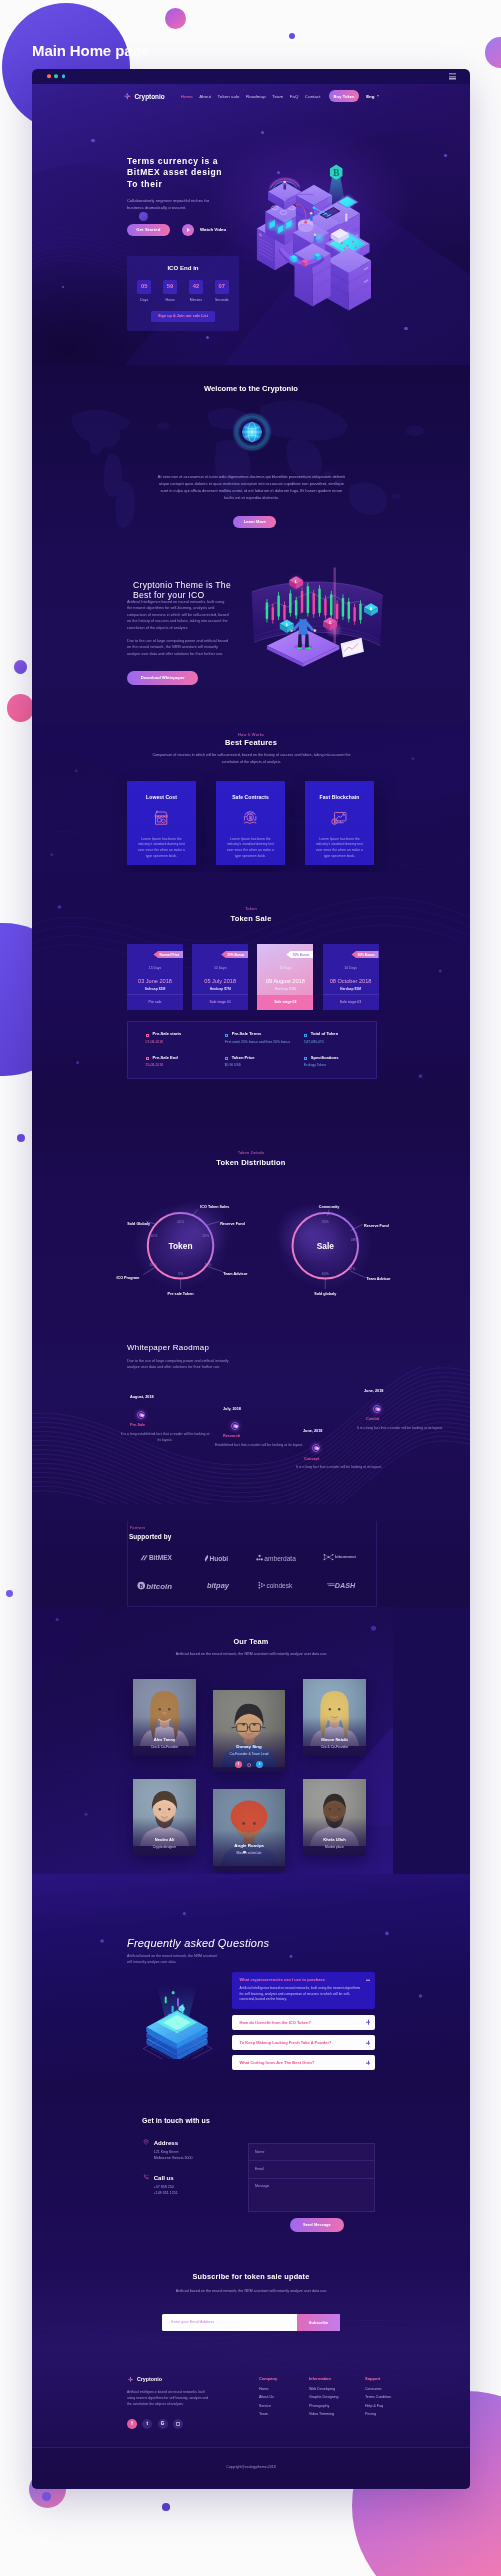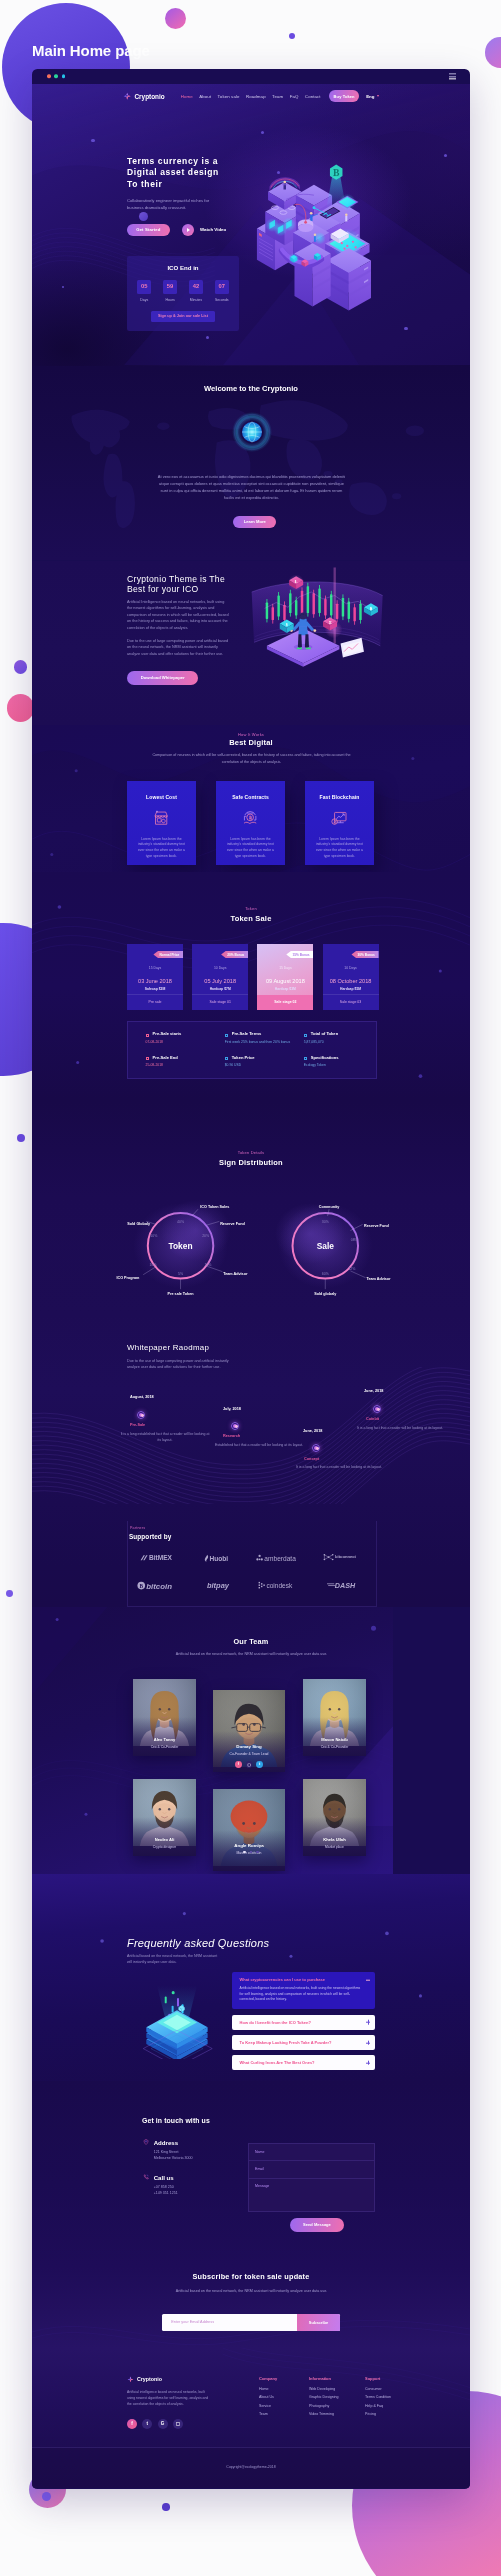--- a/index.html
+++ b/index.html
@@ -88,21 +88,21 @@
   .welcome{position:absolute;left:0;top:282px;width:438px;height:194px;background:linear-gradient(180deg,#150843 0%,#170a48 40%,#1c0c54 100%);overflow:hidden;}
   .world-map{position:absolute;left:17px;top:20px;width:404px;height:149px;opacity:.16;}
   .welcome h2{position:absolute;left:0;top:18.3px;width:438px;font-size:7.6px;}
   .globe{position:absolute;left:200px;top:46px;width:40px;height:40px;}
   .welcome p{position:absolute;left:124px;top:107px;width:191px;margin:0;color:#a49cd2;font-size:4px;line-height:7px;text-align:center;}
   .btn-pill{display:inline-block;background:linear-gradient(100deg,#9d68ef 0%,#f06fb0 100%);color:#fff;font-weight:700;border-radius:762px;text-align:center;}
   .btn-learn{position:absolute;left:201px;top:150px;font-size:4.1px;padding:3.7px 10.7px;white-space:nowrap;}
 
   
   .theme{position:absolute;left:0;top:477px;width:438px;height:164px;background:linear-gradient(180deg,#1c0c54 0%,#1d0d56 55%,#1c0c53 100%);overflow:hidden;}
-  .theme h2{position:absolute;left:95px;top:13px;margin:0;color:#fff;font-size:8.6px;font-weight:400;line-height:10.7px;letter-spacing:0.3px;}
+  .theme h2{position:absolute;left:95px;top:13px;margin:6px;color:#fff;font-size:8.6px;font-weight:400;line-height:10.7px;letter-spacing:0.3px;}
   .theme .tp{position:absolute;left:95px;width:102px;margin:0;color:#9a91c8;font-size:3.8px;line-height:6.6px;}
   .theme .tp1{top:38px;}
   .theme .tp2{top:77px;}
   .btn-wp{position:absolute;left:95px;top:110px;font-size:4.2px;padding:4.6px 13.7px;}
   .theme-ill{position:absolute;left:215px;top:-2.3px;width:145px;height:116px;}
 
   
   .features{position:absolute;left:0;top:641px;width:438px;height:147px;background:linear-gradient(170deg,#190a4f 0%,#1b0b55 50%,#1a0a51 100%);overflow:hidden;}
   .feat-bg{position:absolute;inset:0;opacity:.7;}
   .features .eyebrow{position:absolute;left:0;top:7.6px;width:438px;}
@@ -588,21 +588,21 @@
             <circle cx="74" cy="91" r="2" fill="#e0507f"></circle>
             <path d="M86 70 L106 80" stroke="#2ad3f0" stroke-width="1.2" fill="none"></path>
             <circle cx="86" cy="70" r="2" fill="#2ad3f0"></circle>
             <path d="M46 58 C 58 54, 62 48, 86 52" fill="none" stroke="#7a4fdb" stroke-width="1"></path>
           </svg>
         </div>
 
         <div class="hero-body">
           <h1 class="hero-title">
             <span>Terms currency is a</span><br>
-            <span>Digital asset design</span><br>
+            <span>BitMEX asset design</span><br>
             <span>To their</span>
           </h1>
           <p class="hero-sub">Collaboratively engineer impactful niches for business dramatically crossunit.</p>
           <div class="hero-actions">
             <div class="btn-primary">Get Started</div>
             <div class="watch">
               <span class="play"></span>
               <span class="watch-label">Watch Video</span>
             </div>
           </div>
@@ -827,21 +827,21 @@
           <g fill="#4b35b0" opacity=".75">
               <circle cx="58" cy="60" r="2"></circle>
               <circle cx="500" cy="44" r="2"></circle>
               <circle cx="140" cy="240" r="2"></circle>
               <circle cx="390" cy="252" r="2.5"></circle>
               <circle cx="548" cy="206" r="2"></circle>
               <circle cx="26" cy="170" r="2"></circle>
             </g>
         </svg>
         <div class="eyebrow">How It Works</div>
-        <h2 class="sec-title">Best Digital</h2>
+        <h2 class="sec-title">Best Features</h2>
         <p class="fsub">Comparison of neurons in which will be self-corrected, based on the history of success and failure, taking into account the correlation of the objects of analysis.</p>
         <div class="fcards">
           <div class="fcard">
             <h3>Lowest Cost</h3>
             <svg class="ficon" viewBox="0 0 24 24" fill="none" stroke="#ef7fb0" stroke-width="1">
               <path d="M4 9 L6 4 L18 4 L20 9 Z"></path>
                 <path d="M4.6 9 L4.6 20 L19.4 20 L19.4 9"></path>
               <path d="M4 9 a2 2 0 0 0 4 0 a2 2 0 0 0 4 0 a2 2 0 0 0 4 0 a2 2 0 0 0 4 0"></path>
               <rect x="7" y="12" width="5" height="5" rx=".5"></rect>
                 <path d="M15 13.5 a2.3 2.3 0 1 0 .01 0"></path>
@@ -965,21 +965,21 @@
                 <span class="tibox"></span>
                 <b>Specifications</b>
               </div>
               <span>Ecology Token</span>
             </div>
         </div>
       </section>
 
       <section class="dist sec">
         <div class="eyebrow">Token Details</div>
-        <h2 class="sec-title">Sign Distribution</h2>
+        <h2 class="sec-title">Token Distribution</h2>
         <svg class="donuts" viewBox="0 0 575 170">
           <defs>
             <linearGradient id="dg" x1="0" y1="1" x2="1" y2="0">
                 <stop offset="0" stop-color="#f378c0"></stop>
                 <stop offset="50%" stop-color="#e97cc8"></stop>
                 <stop offset="100%" stop-color="#7f5df0"></stop>
               </linearGradient>
             <radialGradient id="dblob">
                 <stop offset="0" stop-color="#6f47c8" stop-opacity=".42"></stop>
                 <stop offset="100%" stop-color="#6f47c8" stop-opacity="0"></stop>

